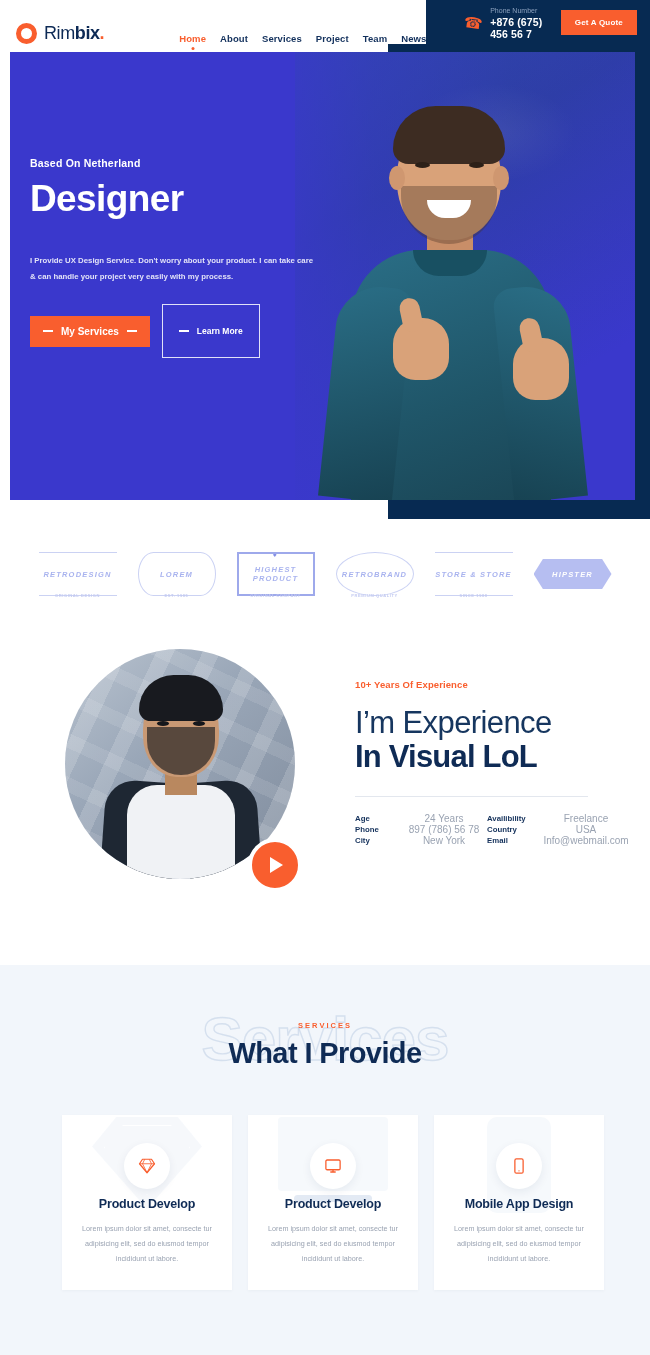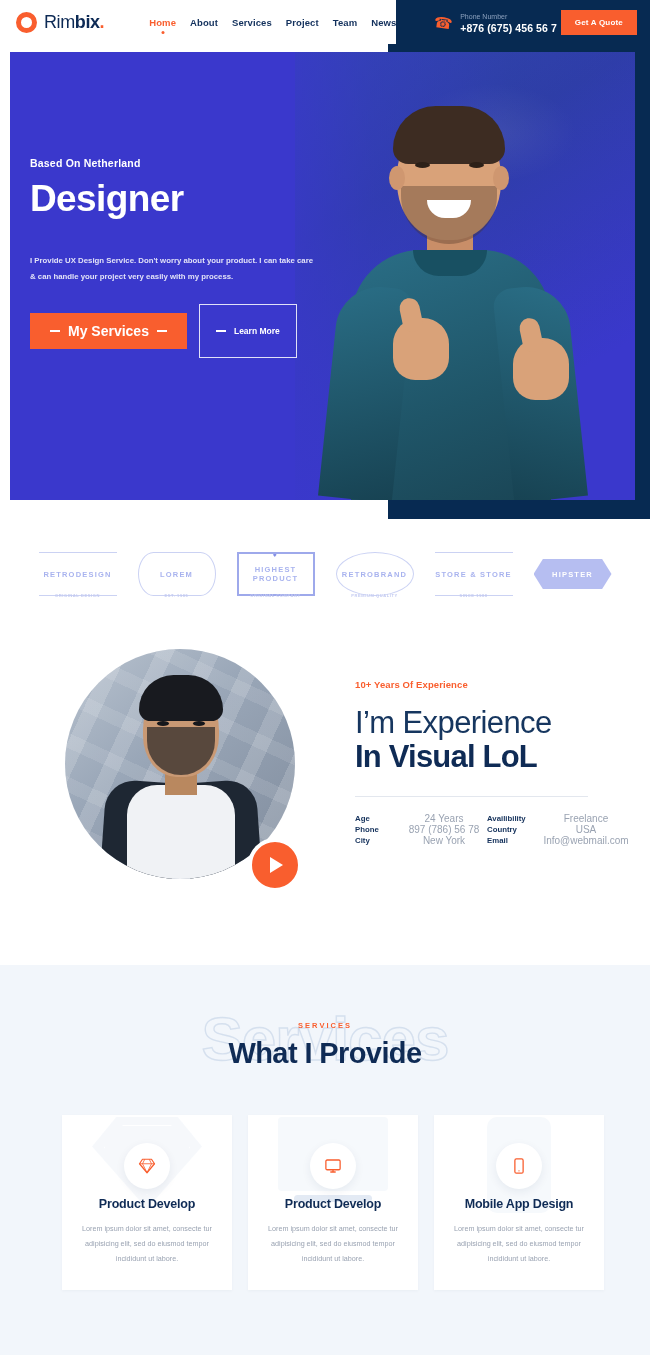--- a/index.html
+++ b/index.html
@@ -7,21 +7,21 @@
     width: 650px;
     height: 1355px;
     font-family: "Liberation Sans", sans-serif;
     background: #ffffff;
     overflow: hidden;
   }
   .page { position: relative; width: 650px; height: 1355px; background:#fff; }
 
   
   .header { position: relative; width: 650px; height: 44px; background: #ffffff; display:flex; align-items:center; }
-  .header-left { display:flex; align-items:center; flex: 1 1 auto; height:44px; }
+  .header-left { display:flex; align-items:flex-end; flex: 1 1 auto; height:44px;gap:30px; }
   .logo { display:flex; align-items:center; margin-left: 16px; }
   .logo-mark {
     width: 21px; height: 21px; border-radius: 50%;
     border: 5px solid #f95e2e; background: transparent;
     margin-right: 7px;
   }
   .logo-text { font-size: 18px; letter-spacing: -0.4px; color:#0d2a55; font-weight: 400; }
   .logo-text b { font-weight: 700; }
   .logo-dot { color:#f95e2e; font-weight:700; }
 
@@ -93,21 +93,21 @@
   .thumb-r { left: 186px; top: 238px; }
 
   .hero-content { position:absolute; left: 20px; top: 105px; width: 330px; z-index: 5; }
   .hero-kicker { font-size: 10.5px; color:#ffffff; font-weight:700; letter-spacing:.2px; margin-bottom: 9px; }
   .hero-title-1 { font-size: 37px; line-height: 40px; font-weight: 300; color:#ffffff; letter-spacing:-.6px;}
   .hero-title-2 { font-size: 37px; line-height: 42px; font-weight: 800; color:#ffffff; letter-spacing:-.6px;}
   .hero-desc { margin-top: 33px; font-size: 7.8px; line-height: 16px; color:#e2e2f8; font-weight:700; width: 290px;}
   .hero-btns { margin-top: 19px; display:flex; align-items:center; gap: 12px; }
   .btn-solid {
     background:#f95e2e; color:#fff; border:none; cursor:pointer;
-    font-size:14px; font-weight:700; padding: 10px 20px;
+    font-size:10px; font-weight:700; padding: 10px 13px;
     display:flex; align-items:center; gap:8px;
   }
   .btn-outline {
     background:transparent; color:#fff; border:1px solid rgba(255,255,255,.85); cursor:pointer;
     font-size:8.5px; font-weight:700; padding: 21px 16px;
     display:flex; align-items:center; gap:8px;
   }
   .dash { display:inline-block; width:10px; height:1.5px; background:#fff; }
 
   
@@ -116,21 +116,21 @@
     width: 90px; height: 52px; display:flex; align-items:center; justify-content:center;
     color:#9aa6ec; font-size: 7.5px; font-weight:700; letter-spacing: 1.2px;
     text-align:center; position:relative; opacity:.85;
   }
   .brand .frame { position:absolute; inset: 4px 6px; border: 1.2px solid #c3cbf2; }
   .brand.b1 .frame { border-left:none; border-right:none; }
   .brand.b2 .frame { border-radius: 24px/34px; }
   .brand.b3 .frame { border-width: 2px; border-color:#8e9be8; }
   .brand.b4 .frame { border-radius: 50%; }
   .brand.b5 .frame { border:none; border-top:1.2px solid #c3cbf2; border-bottom:1.2px solid #c3cbf2;}
-  .brand-label { position:relative; z-index:2; }
+  .brand-label { position:relative; z-index:2;font-style:italic; }
   .brand .hex {
     position:absolute; left:50%; top:50%; transform: translate(-50%,-50%);
     width: 78px; height: 30px; background:#aab3ef; clip-path: polygon(12% 0, 88% 0, 100% 50%, 88% 100%, 12% 100%, 0 50%);
   }
   .brand.b6 .brand-label { color:#fff; }
   .brand .crown { position:absolute; top:2px; left:50%; transform:translateX(-50%); color:#6f7ce0; font-size:8px;}
   .brand .sub { position:absolute; bottom: 2px; left:0; right:0; font-size:4px; letter-spacing:.6px; color:#b8c0ee;}
 
   
   .experience { position:relative; width:650px; height: 300px; background:#fff; }

